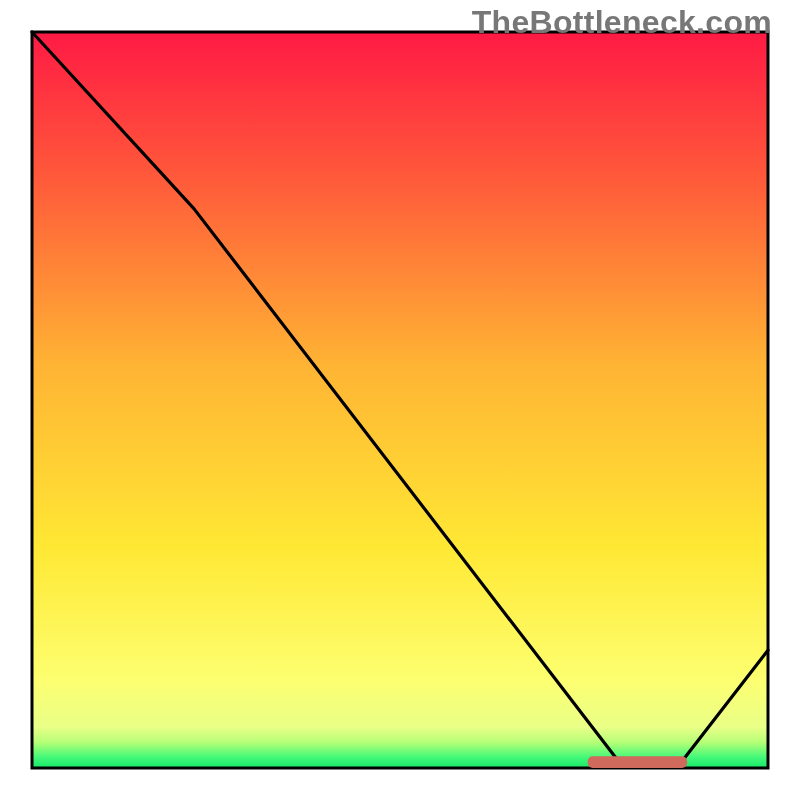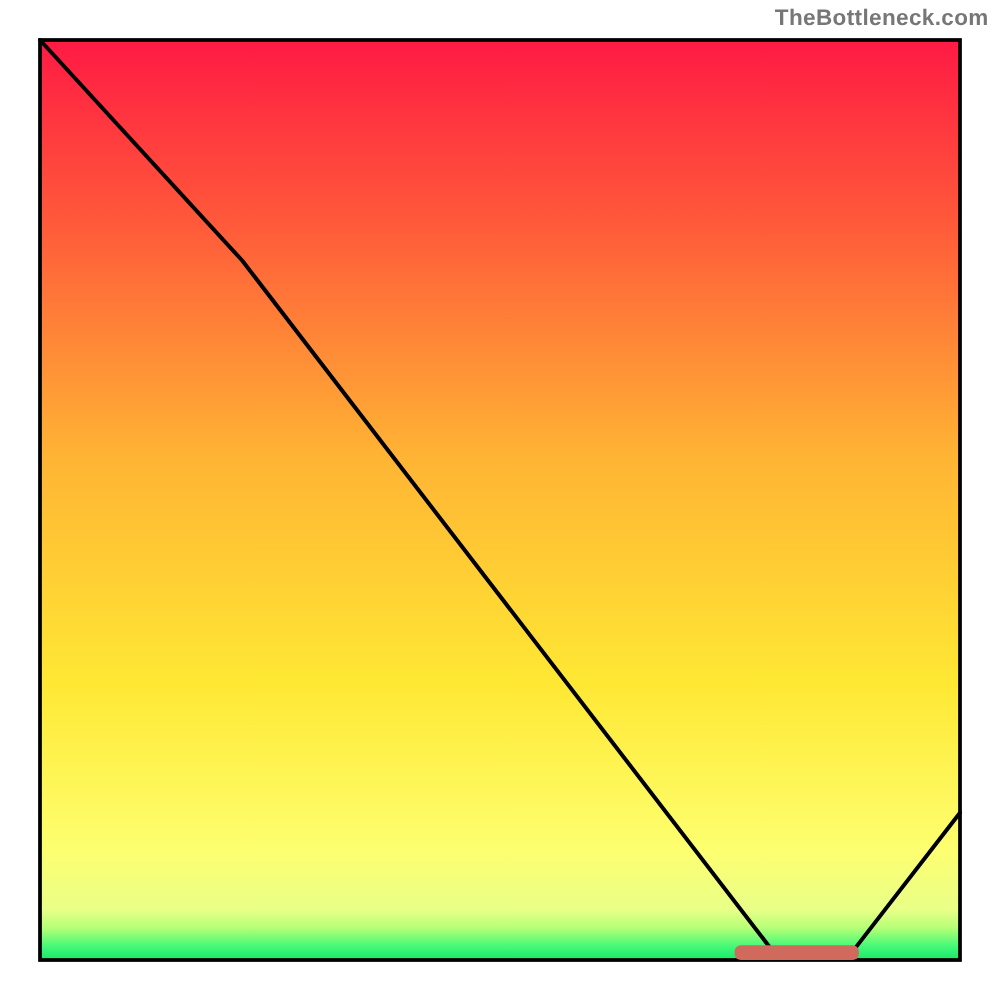--- a/index.html
+++ b/index.html
@@ -11,22 +11,22 @@
     font-family: Arial, Helvetica, sans-serif;
   }
   .wrap {
     position: relative;
     width: 800px;
     height: 800px;
   }
   .watermark {
     position: absolute;
     top: 4px;
-    right: 9px;
-    font-size: 18px;
+    right: 28px;
+    font-size: 32px;
     font-weight: 600;
     color: #777;
     letter-spacing: 0.3px;
     user-select: none;
   }
   svg {
     display: block;
   }
 </style>
 </head>

